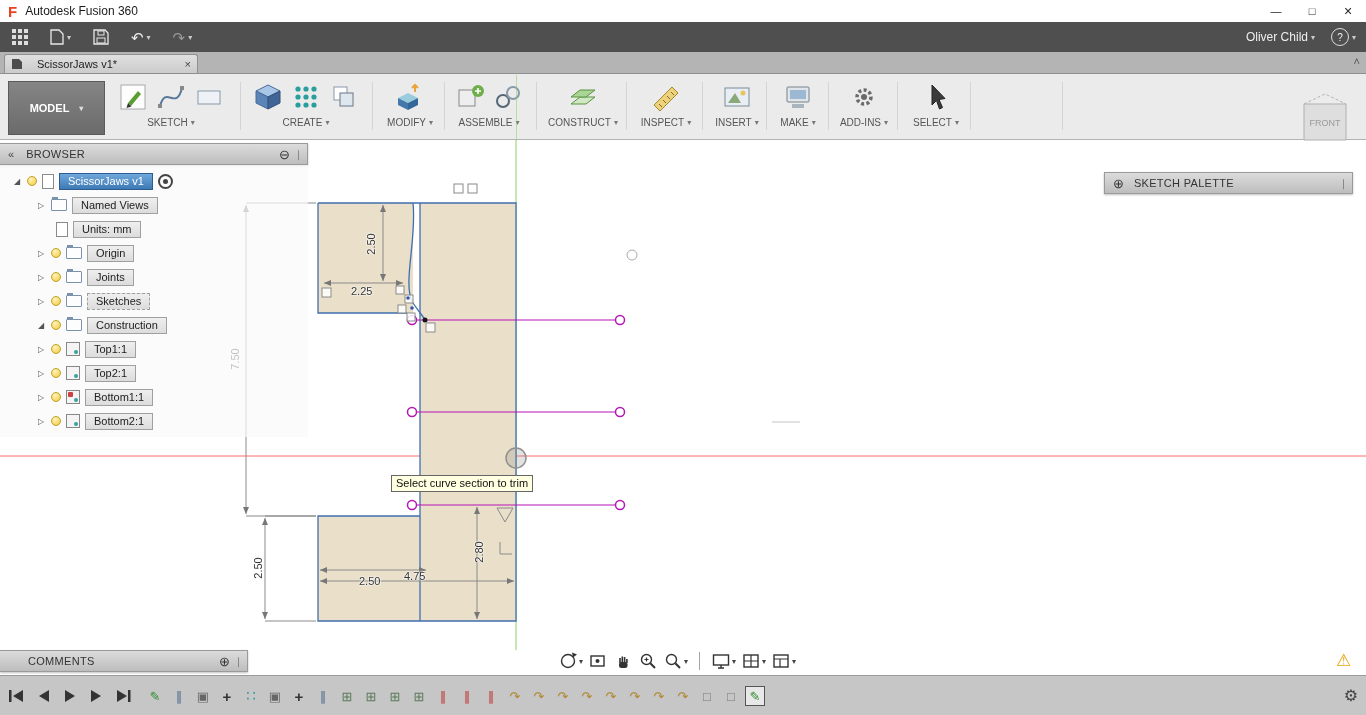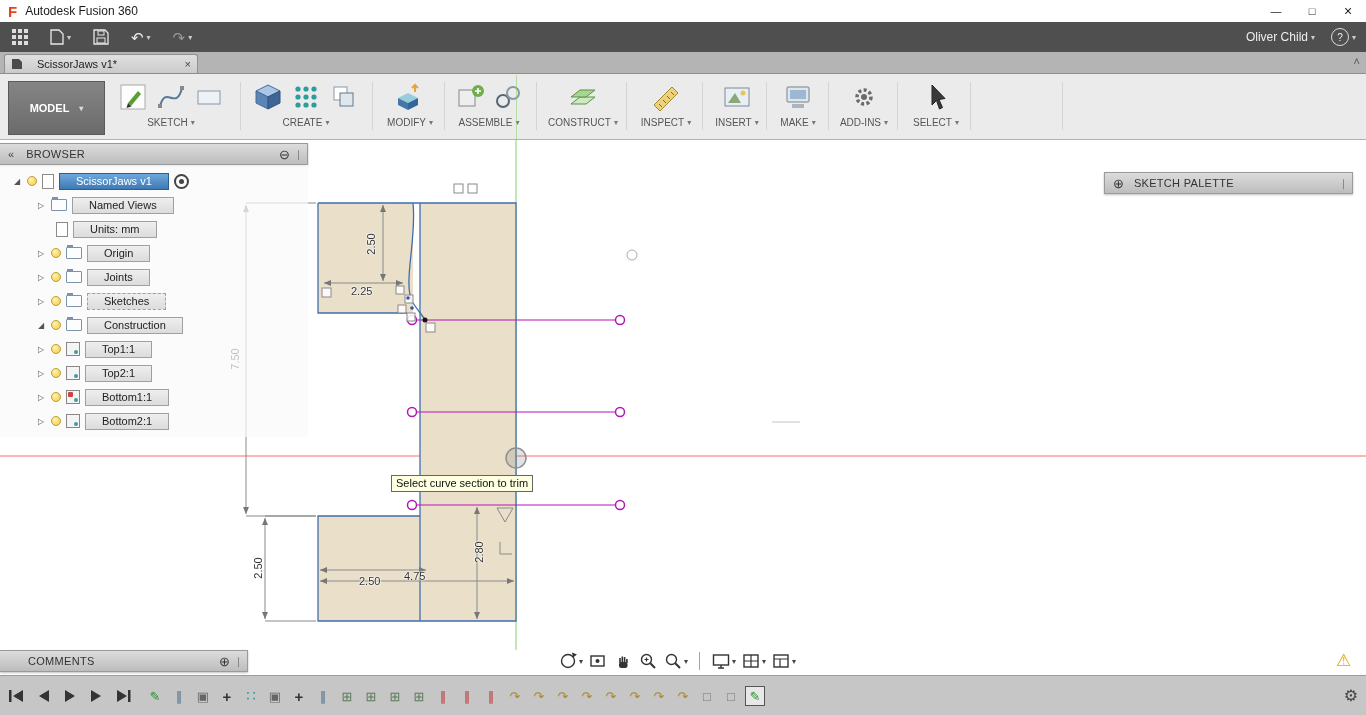--- a/index.html
+++ b/index.html
@@ -55,21 +55,21 @@
   .brow{height:24px;display:flex;align-items:center;gap:5px}
   .exp{width:10px;font-size:8px;color:#555;text-align:center}
   .bulb{width:10px;height:10px;border-radius:50%;background:radial-gradient(circle at 35% 30%,#fff3b8,#f5c93a);border:1px solid #bf9f28;box-sizing:border-box;flex:0 0 auto}
   .fold{width:14px;height:10px;background:#fdfdfd;border:1px solid #7a92ac;border-radius:1px;position:relative;flex:0 0 auto}
   .fold::before{content:"";position:absolute;left:0;top:-3px;width:6px;height:2px;background:#7a92ac}
   .docic{width:10px;height:13px;background:#fff;border:1px solid #8a8a8a;flex:0 0 auto}
   .compic{width:12px;height:12px;background:#f4f4f4;border:1px solid #888;position:relative;flex:0 0 auto}
   .compic::after{content:"";position:absolute;right:1px;bottom:1px;width:4px;height:4px;border-radius:50%;background:#3aa0a0}
   .compic.flag::before{content:"";position:absolute;left:1px;top:1px;width:5px;height:5px;background:#d04040;border-radius:1px}
   .planeic{width:13px;height:9px;border:1px solid #e07a20;background:#fff;transform:skewX(-20deg);flex:0 0 auto}
-  .chip{font-size:11px;color:#222;background:linear-gradient(#efefef,#dcdcdc);border:1px solid #a0a0a0;padding:1px 16px 2px;white-space:nowrap}
+  .chip{font-size:11px;color:#222;background:linear-gradient(#efefef,#dcdcdc);border:1px solid #a0a0a0;padding:1px 8px 2px;white-space:nowrap}
   .chip.sel{background:linear-gradient(#6fa8dc,#3d79b4);border-color:#2d5c8f;color:#fff}
   .chip.dashed{border-style:dashed}
   .eyeic{width:15px;height:15px;border:2px solid #444;border-radius:50%;position:relative;box-sizing:border-box;flex:0 0 auto}
   .eyeic::after{content:"";position:absolute;left:3px;top:3px;width:5px;height:5px;border-radius:50%;background:#444}
   .comments{position:absolute;left:0;top:650px;width:248px;z-index:5}
   .comments .phead{border-left:none}
   .spalette{position:absolute;left:1104px;top:172px;width:249px;z-index:5}
 
   
   .canvas-svg{position:absolute;left:0;top:140px;z-index:1}
@@ -439,20 +439,27 @@
   <span class="dim rot" style="left:360px;top:238px">2.50</span>
   <span class="dim" style="left:351px;top:285px">2.25</span>
   <span class="dim rot" style="left:224px;top:353px">7.50</span>
   <span class="dim rot" style="left:247px;top:562px">2.50</span>
   <span class="dim" style="left:359px;top:575px">2.50</span>
   <span class="dim" style="left:404px;top:570px">4.75</span>
   <span class="dim rot" style="left:468px;top:546px">2.80</span>
 
   <div class="tooltip">Select curve section to trim</div>
 
+  <div class="viewcube">
+    <svg width="62" height="66" viewBox="0 0 62 66">
+      <polygon points="10,16 31,6 52,16 31,26" fill="#ececec" stroke="#b5b5b5" stroke-dasharray="3,2"></polygon>
+      <polygon points="10,16 52,16 52,52 10,52" fill="#dedede" stroke="#b0b0b0"></polygon>
+      <text x="31" y="38" text-anchor="middle" font-size="9" fill="#9a9a9a" font-family="Liberation Sans, sans-serif">FRONT</text>
+    </svg>
+  </div>
 
   <div class="browser">
     <div class="phead">
       <span class="phcol">«</span>
       <span class="phtitle">BROWSER</span>
       <span class="phright">⊖</span>
       <span class="phgrip">∣</span>
     </div>
     <div class="blist">
       <div class="brow" style="padding-left:12px">

